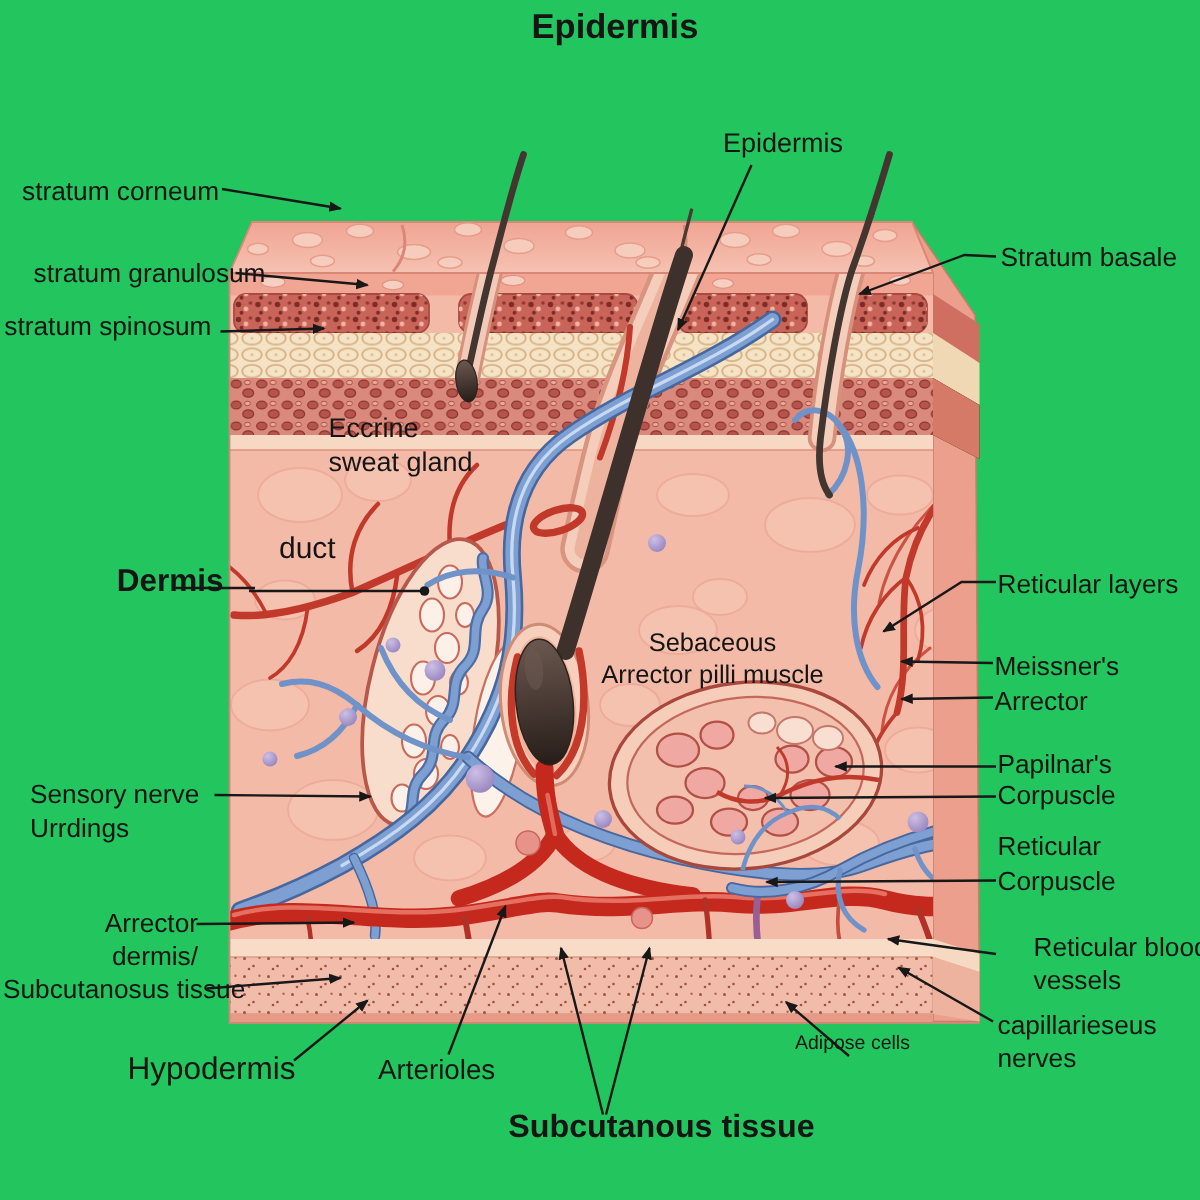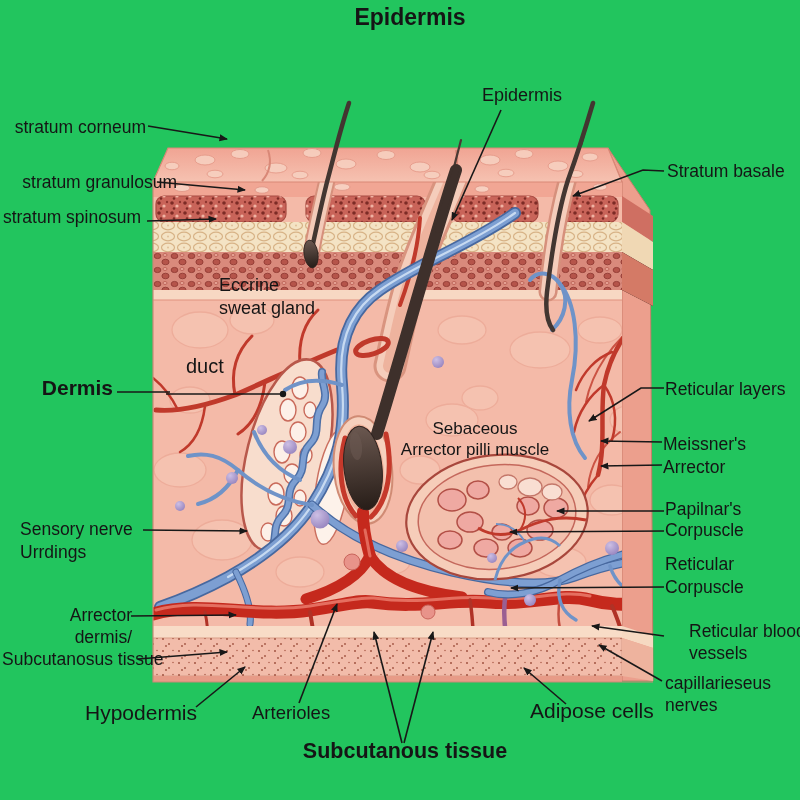--- a/index.html
+++ b/index.html
@@ -2,21 +2,21 @@
 <html><head>
 <meta charset="utf-8">
 <style>
   html,body{margin:0;padding:0;background:#ffffff;}
   #stage{position:relative;width:800px;height:800px;background:#22c55e;overflow:hidden;
          font-family:"Liberation Sans", sans-serif;color:#151515;}
   .lbl{position:absolute;white-space:nowrap;font-size:17.5px;line-height:22px;color:#151515;}
   .lbl .ln{display:block;}
   .r{text-align:right;}
   .c{text-align:center;}
-  .b{font-weight:bold;}
+  .b{font-weight:bold;margin-left:36px;}
   #title{font-size:23px;font-weight:bold;}
   svg{position:absolute;left:0;top:0;}
 </style>
 </head>
 <body>
 
 <div id="stage">
 
   <svg width="800" height="800" viewBox="0 0 800 800">
     <defs>
@@ -402,15 +402,15 @@
     <span class="ln">vessels</span>
   </div>
   <div class="lbl" style="left:665px;top:673px;line-height:21.5px;">
     <span class="ln">capillarieseus</span>
     <span class="ln">nerves</span>
   </div>
 
   <div class="lbl" style="left:85px;top:702px;font-size:21px;">Hypodermis</div>
   <div class="lbl" style="left:252px;top:702px;font-size:18.5px;">Arterioles</div>
   <div class="lbl c b" style="left:255px;top:740px;width:300px;font-size:21.5px;">Subcutanous tissue</div>
-  <div class="lbl" style="left:530px;top:700px;font-size:21px;">Adipose cells</div>
+  <div class="lbl" style="left:530px;top:684px;font-size:13px;">Adipose cells</div>
 
 </div>
 
 </body></html>

